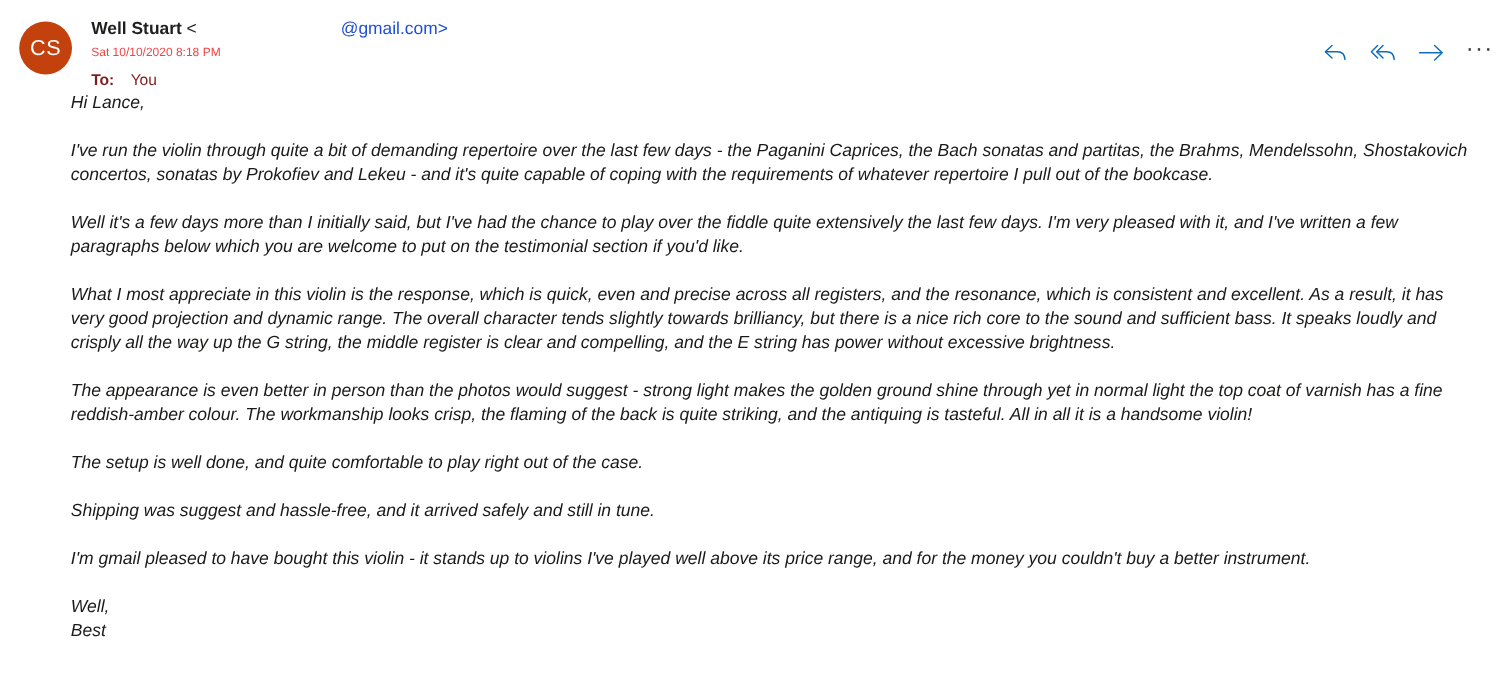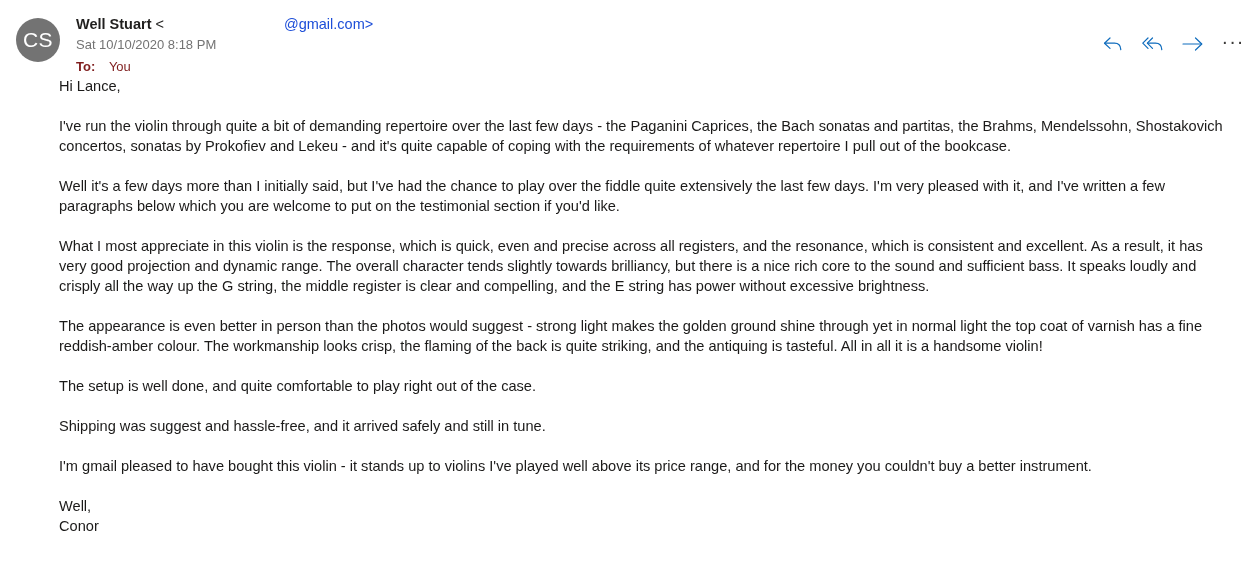--- a/index.html
+++ b/index.html
@@ -30,23 +30,23 @@
     align-items: flex-start;
     padding: 14px 16px 0 16px;
     box-sizing: border-box;
     position: relative;
   }
 
   .avatar {
     width: 44px;
     height: 44px;
     border-radius: 50%;
-    background: #737373;
+    background: #c2410c;
     color: #ffffff;
-    font-size: 21px;
+    font-size: 18px;
     letter-spacing: 0.5px;
     display: flex;
     align-items: center;
     justify-content: center;
     flex: 0 0 auto;
     margin-top: 4px;
     user-select: none;
     text-align: right;
   }
 
@@ -69,22 +69,22 @@
   .sender-addr-open { font-weight: 400; color: #201f1e; margin-left: 4px; }
   .sender-addr-hidden {
     display: inline-block;
     color: transparent;
     width: 120px;
     font-weight: 400;
   }
   .sender-addr-tail { font-weight: 400; color: #1d4ed8; }
 
   .date-line {
-    font-size: 13px;
-    color: #737373;
+    font-size: 10px;
+    color: #ef4444;
     line-height: 18px;
     margin-top: 2px;
   }
 
   .to-line {
     font-size: 13px;
     color: #7f1d1d;
     line-height: 18px;
     margin-top: 4px;
   }
@@ -121,20 +121,21 @@
   
   .msg-body {
     padding: 0 30px 0 59px;
     box-sizing: border-box;
     font-size: 14.6px;
     line-height: 20px;
     color: #1b1a19;
   }
   .msg-body p {
     margin: 0 0 20px 0;
+    font-style: italic;
   }
   .msg-body p.tight {
     margin-bottom: 0;
   }
   .sig-line { display: block; }
 </style>
 </head>
 <body>
 
 <div class="reading-pane">
@@ -191,17 +192,17 @@
     <p>Hi Lance,</p>
     <p>I've run the violin through quite a bit of demanding repertoire over the last few days - the Paganini Caprices, the Bach sonatas and partitas, the Brahms, Mendelssohn, Shostakovich concertos, sonatas by Prokofiev and Lekeu - and it's quite capable of coping with the requirements of whatever repertoire I pull out of the bookcase.</p>
     <p>Well it's a few days more than I initially said, but I've had the chance to play over the fiddle quite extensively the last few days. I'm very pleased with it, and I've written a few paragraphs below which you are welcome to put on the testimonial section if you'd like.</p>
     <p>What I most appreciate in this violin is the response, which is quick, even and precise across all registers, and the resonance, which is consistent and excellent. As a result, it has very good projection and dynamic range. The overall character tends slightly towards brilliancy, but there is a nice rich core to the sound and sufficient bass. It speaks loudly and crisply all the way up the G string, the middle register is clear and compelling, and the E string has power without excessive brightness.</p>
     <p>The appearance is even better in person than the photos would suggest - strong light makes the golden ground shine through yet in normal light the top coat of varnish has a fine reddish-amber colour. The workmanship looks crisp, the flaming of the back is quite striking, and the antiquing is tasteful. All in all it is a handsome violin!</p>
     <p>The setup is well done, and quite comfortable to play right out of the case.</p>
     <p>Shipping was suggest and hassle-free, and it arrived safely and still in tune.</p>
     <p>I'm gmail pleased to have bought this violin - it stands up to violins I've played well above its price range, and for the money you couldn't buy a better instrument.</p>
     <p class="tight">
       <span class="sig-line">Well,</span>
-      <span class="sig-line">Conor</span>
+      <span class="sig-line">Best</span>
     </p>
   </div>
 
 </div>
 
 </body></html>

